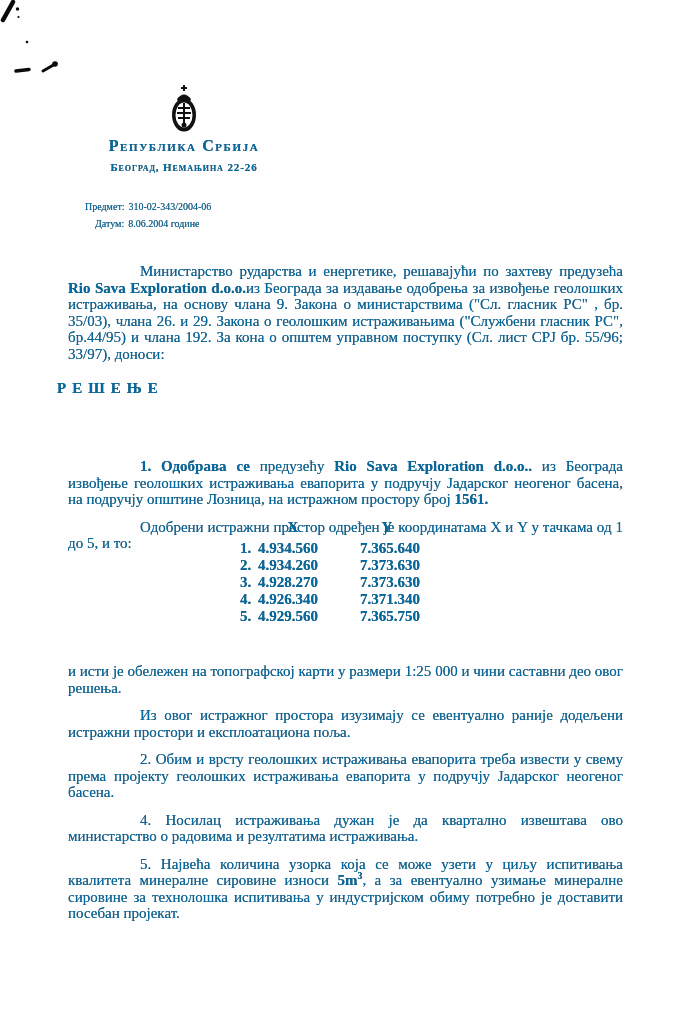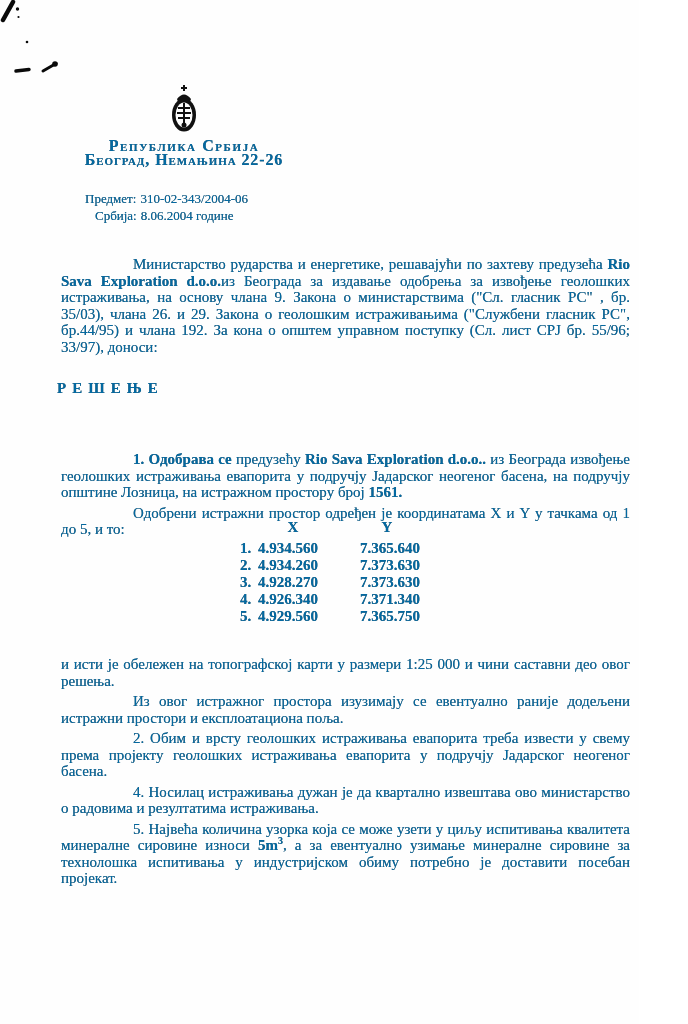--- a/index.html
+++ b/index.html
@@ -20,29 +20,29 @@
   .lh-republic {
     font-variant:small-caps; font-weight:bold;
     font-size:16px; letter-spacing:1.6px; line-height:15px;
   }
   .lh-ministry {
     font-variant:small-caps; font-weight:bold;
     font-size:11.5px; letter-spacing:.7px; line-height:13px; margin-top:2px;
   }
   .lh-address {
     font-variant:small-caps; font-weight:bold;
-    font-size:16px; letter-spacing:.9px; line-height:12px; margin-top:1px;text-align:center;
+    font-size:11px; letter-spacing:.9px; line-height:12px; margin-top:8px;text-align:center;
   }
   
-  .case-block { position:absolute; left:85px; top:190px; font-size:13px; line-height:17px; }
+  .case-block { position:absolute; left:85px; top:198px; font-size:10px; line-height:17px; }
   .case-value { margin-left:4px; }
   .date-line { padding-left:10px; }
   
   .textblock { position:absolute; left:57px; width:577px; font-size:15px; line-height:16.5px; }
-  .textblock p { margin:4px; text-align:justify; text-indent:72px; }
+  .textblock p { margin:11px; text-align:justify; text-indent:72px; }
   .textblock p.noindent { text-indent:0; }
   .intro  { top:252px; }
   .blockB { top:447px; }
   .blockC { top:652px; }
   .doc-title {
     position:absolute; left:57px; top:380px; width:577px;
     text-align:left; font-weight:bold; font-size:15px; letter-spacing:6px;
   }
   
   .coords { position:absolute; left:240px; top:519px; font-size:15px; font-weight:bold; }
@@ -92,21 +92,21 @@
     </svg>
     <div class="lh-republic">Република Србија</div>
     <div class="lh-address">Београд, Немањина 22-26</div>
   </div>
 
   <div class="case-block">
     <div class="case-line">
       <span>Предмет:</span><span class="case-value">310-02-343/2004-06</span>
     </div>
     <div class="case-line date-line">
-      <span>Србија:</span><span class="case-value">8.06.2004 године</span>
+      <span>Датум:</span><span class="case-value">8.06.2004 године</span>
     </div>
   </div>
 
   <div class="textblock intro">
     <p><span>Министарство рударства и енергетике, решавајући по захтеву предузећа </span><b>Rio Sava Exploration d.o.o.</b><span>из Београда за издавање одобрења за извођење геолошких истраживања, на основу члана 9. Закона о министарствима ("Сл. гласник РС" , бр. 35/03), члана 26. и 29. Закона о геолошким истраживањима ("Службени гласник РС", бр.44/95) и члана 192. За кона о општем управном поступку (Сл. лист СРЈ бр. 55/96; 33/97), доноси:</span></p>
   </div>
 
   <div class="doc-title">РЕШЕЊЕ</div>
 
   <div class="textblock blockB">

